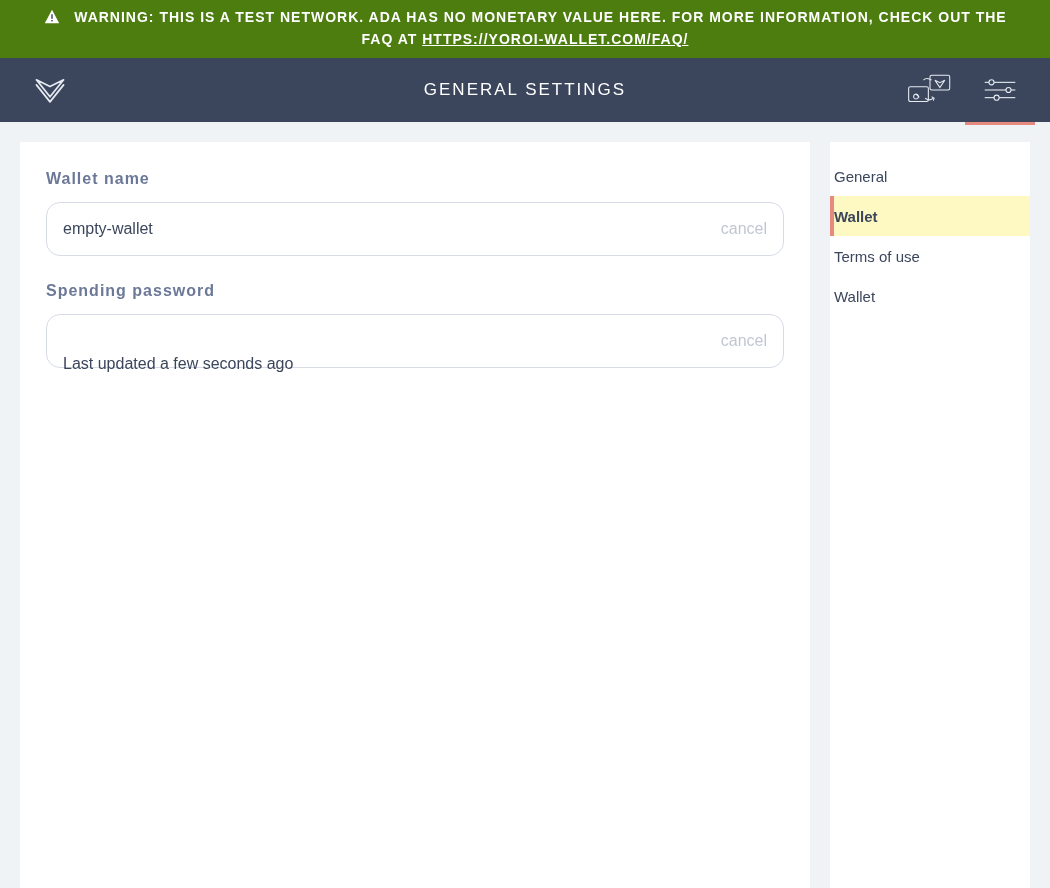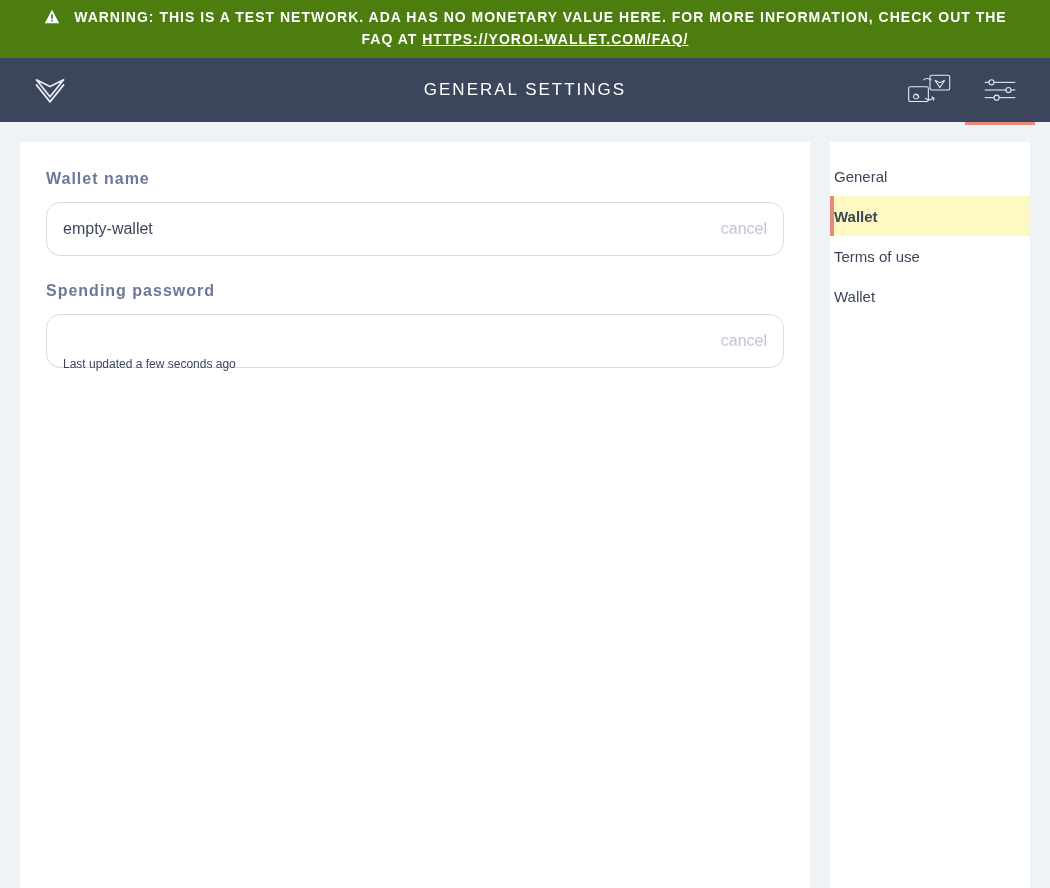--- a/index.html
+++ b/index.html
@@ -148,21 +148,21 @@
     font-size: 16px;
     color: #3b465c;
     background: transparent;
     height: 100%;
     font-family: inherit;
     padding: 0;
   }
   .field-readonly {
     flex: 1 1 auto;
     color: #3b465c;
-    font-size: 12px;
+    font-size: 16px;
     margin-top: 46px;
   }
   .field-action {
     color: #c0c7d3;
     font-size: 16px;
     cursor: pointer;
   }
 
   
   .nav-item {

